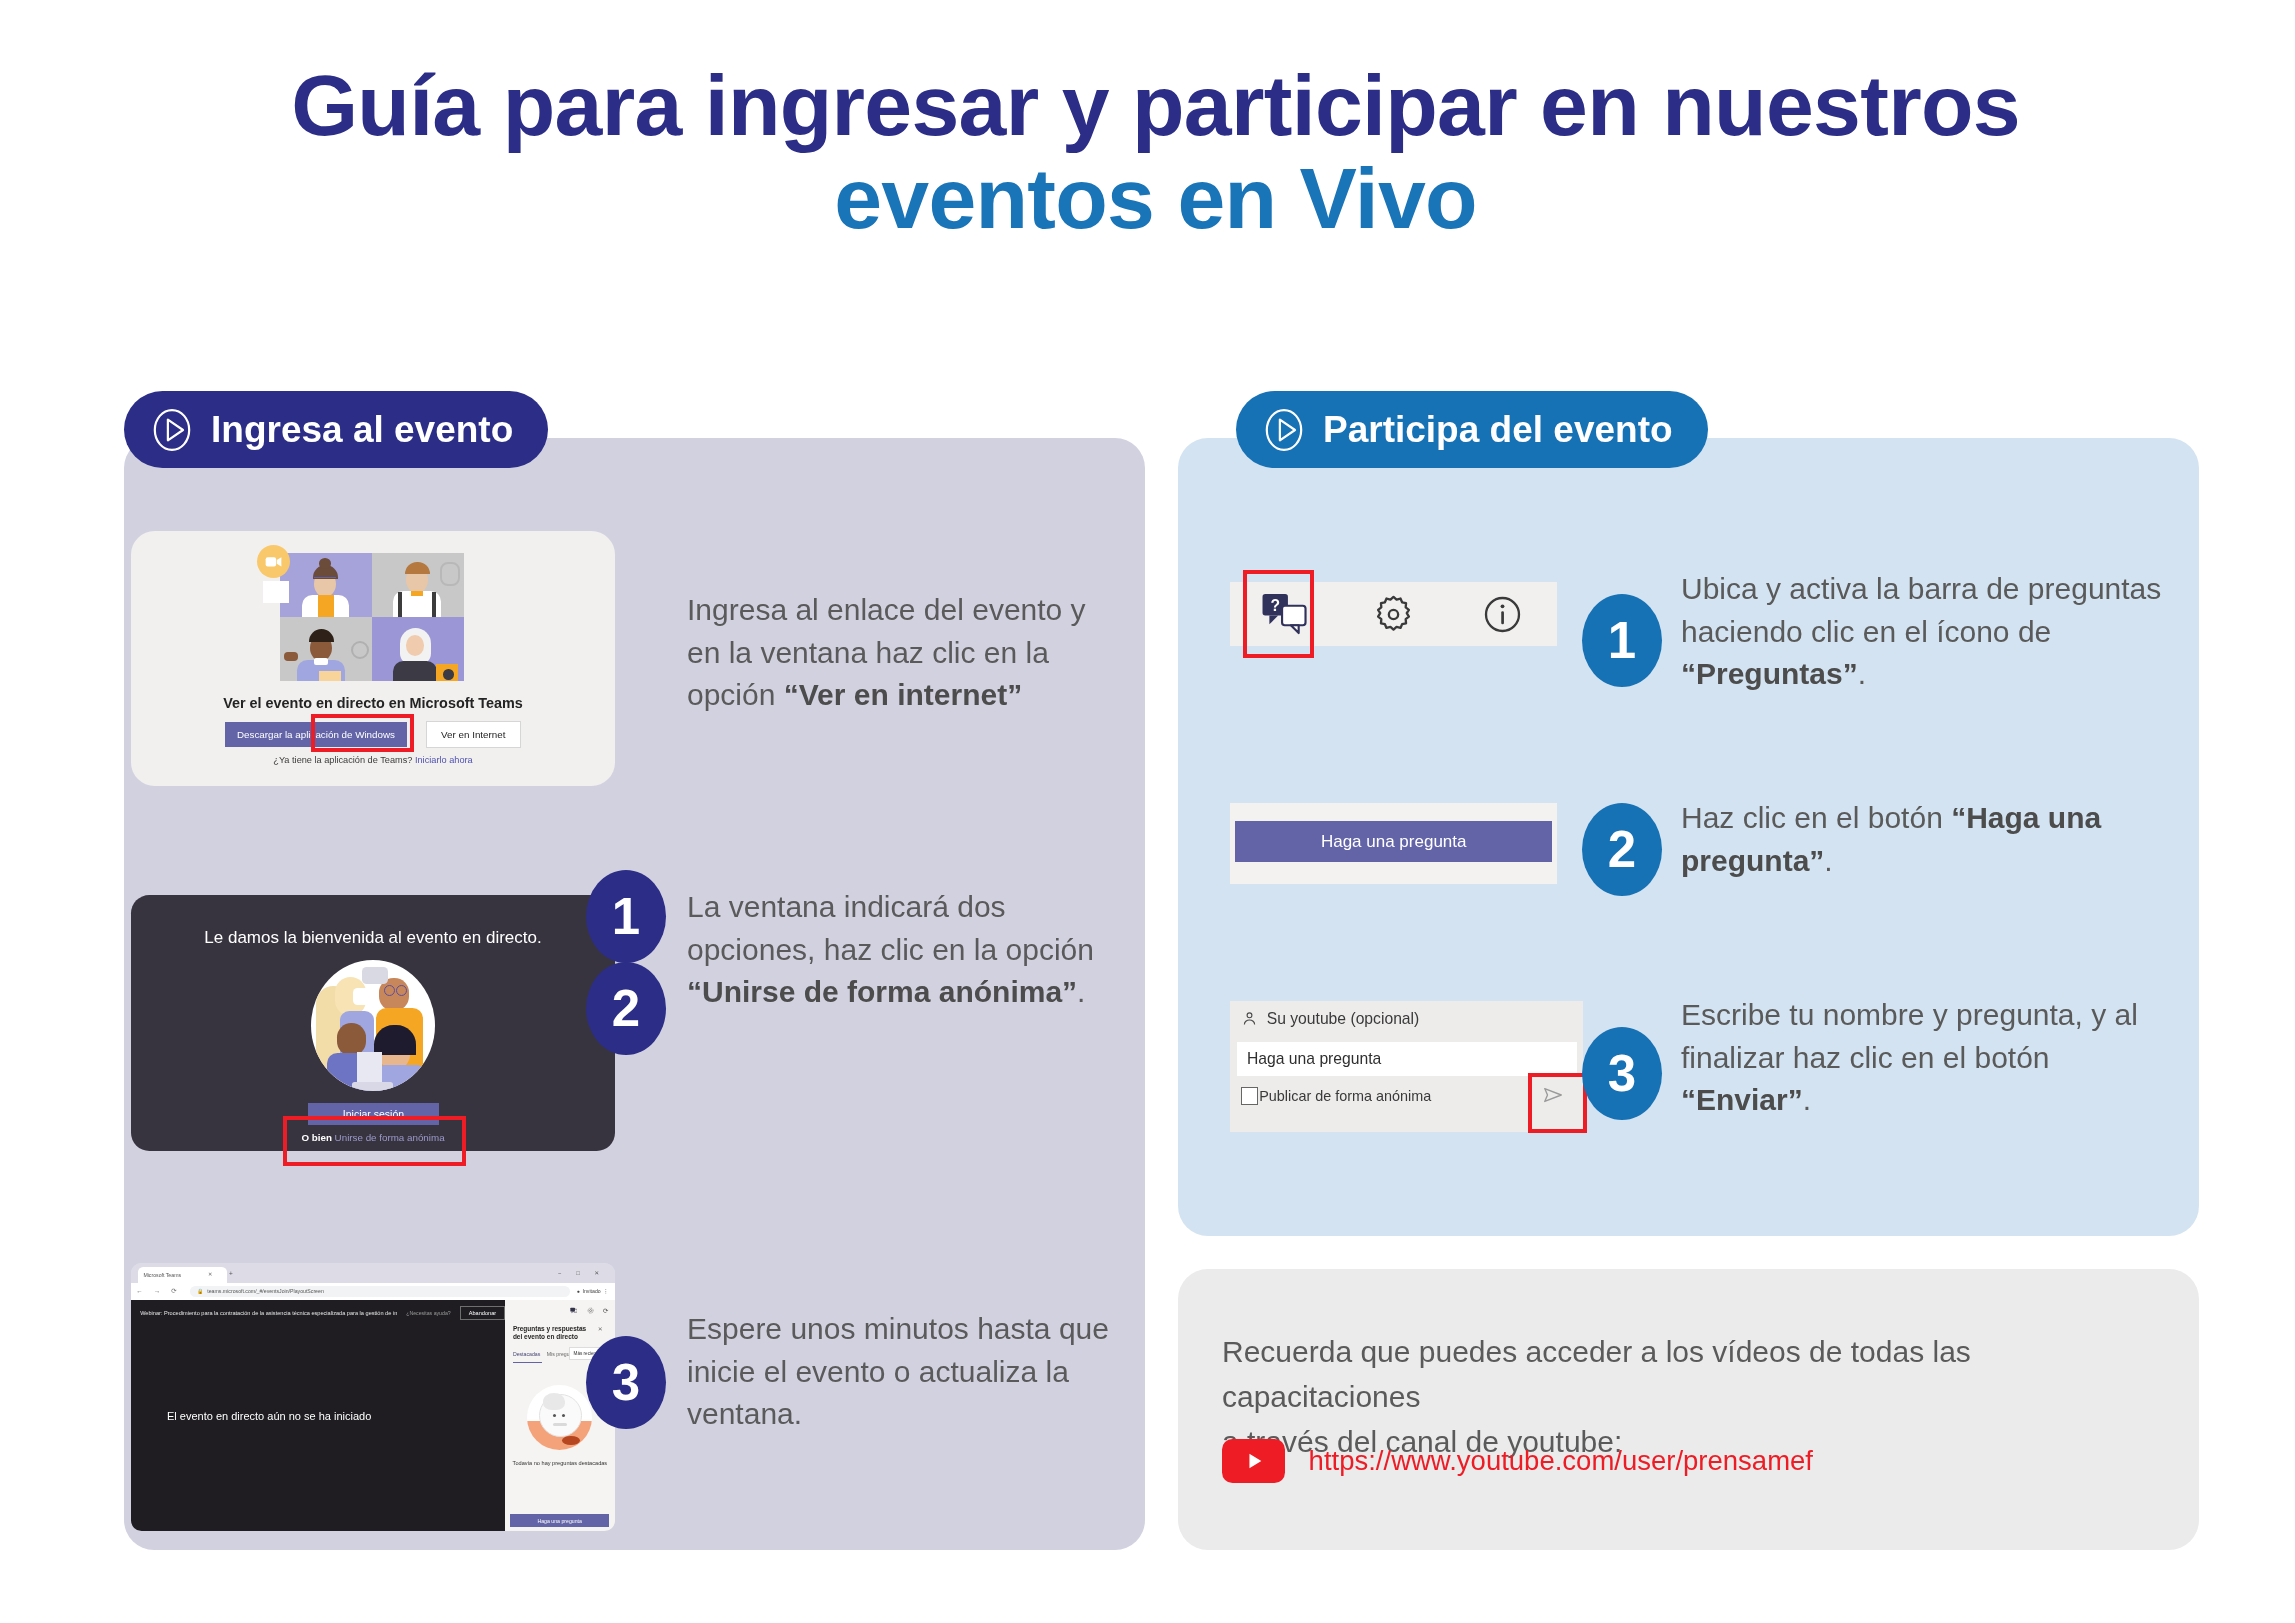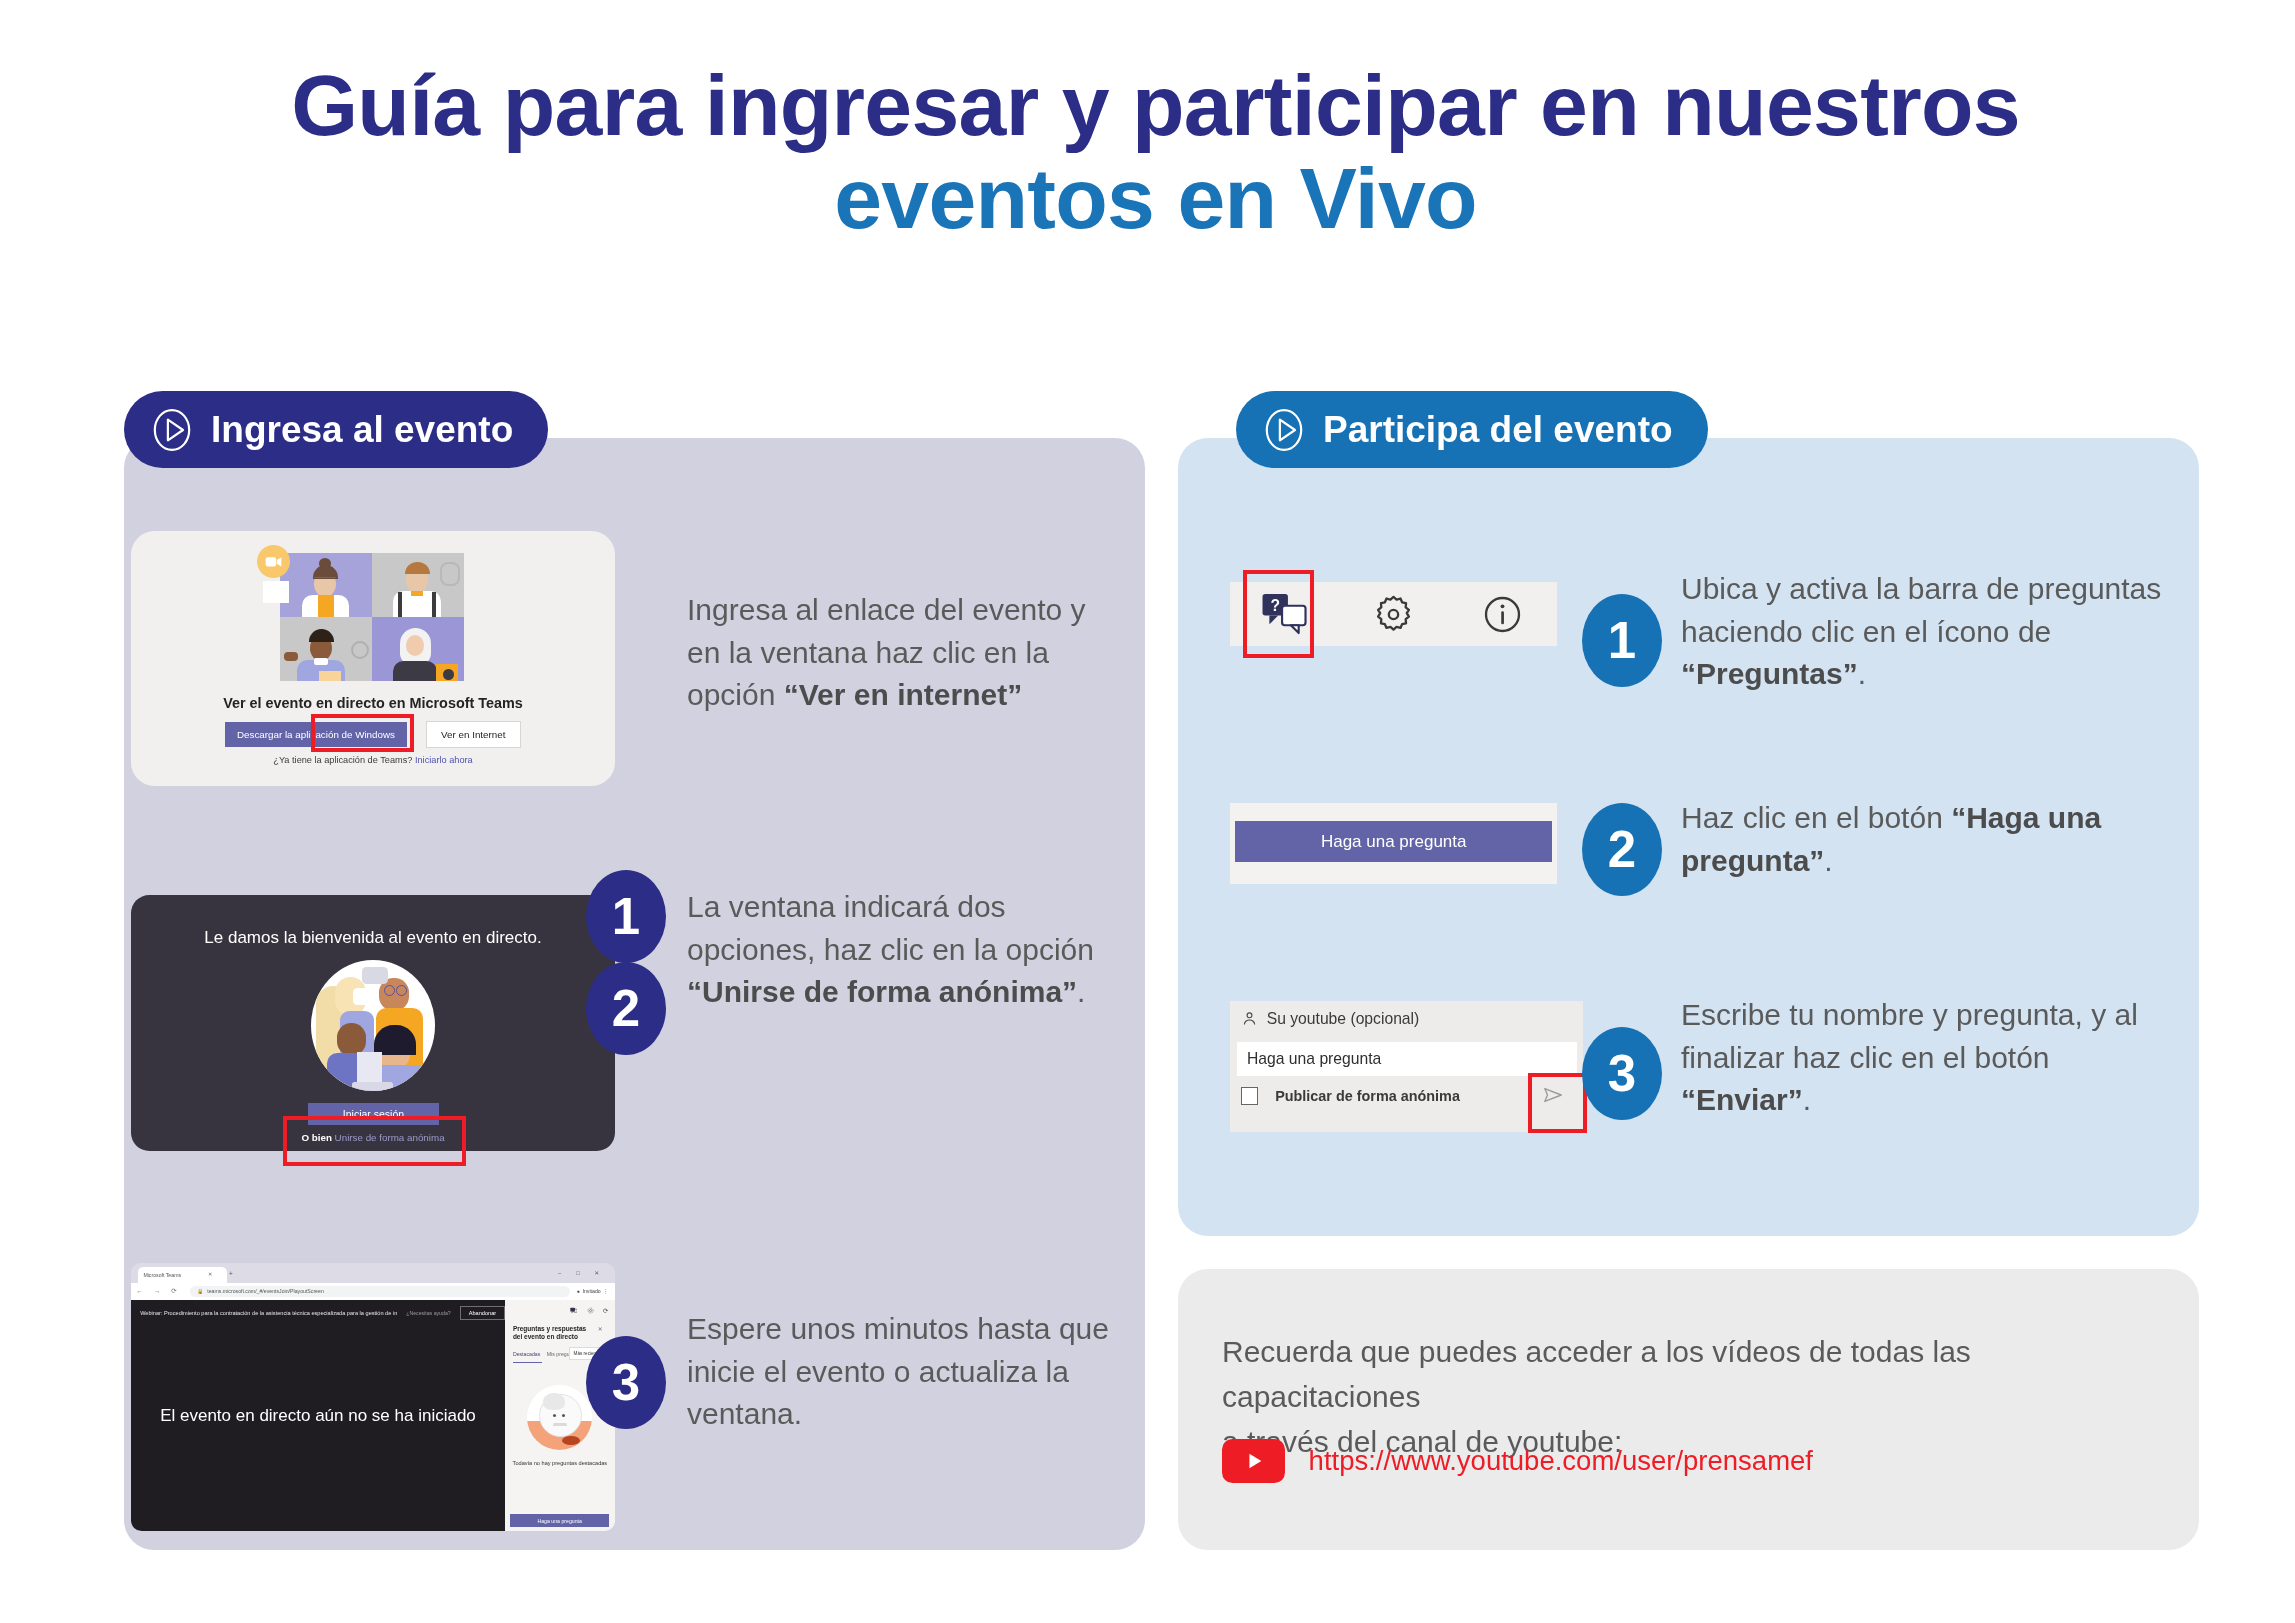--- a/index.html
+++ b/index.html
@@ -90,21 +90,21 @@
   #chrome-url{position:absolute;left:0;top:19.6px;width:100%;height:17px;background:#fff;display:flex;align-items:center;}
   #url-nav{font-size:6.5px;color:#666;margin-left:5.2px;letter-spacing:4.6px;}
   #url-pill{margin-left:9.2px;flex:1;height:11px;background:#F1F3F4;border-radius:5.9px;display:flex;align-items:center;padding-left:6.5px;font-size:5.2px;color:#555;}
   #url-right{margin:0 6.5px;font-size:5.2px;color:#444;display:flex;align-items:center;gap:2.6px;}
   #browser-body{position:absolute;left:0;top:37px;width:100%;bottom:0;display:flex;}
   #video-pane{flex:1;background:#1F1D22;position:relative;}
   #webinar-bar{position:absolute;left:0;top:0;width:100%;height:26px;display:flex;align-items:center;}
   #webinar-title{margin-left:9.2px;font-size:5.6px;color:#E6E6E6;white-space:nowrap;overflow:hidden;max-width:275px;}
   #webinar-help{margin-left:9.2px;font-size:5.2px;color:#9a9a9a;white-space:nowrap;}
   #btn-leave{margin-left:9.2px;font-size:5.6px;color:#fff;border:0.7px solid #6f6f6f;padding:3.3px 7.9px;white-space:nowrap;}
-  #video-msg{position:absolute;left:0;top:50%;transform:translateY(-50%);width:100%;text-align:center;color:#fff;font-size:17px;}
+  #video-msg{position:absolute;left:0;top:50%;transform:translateY(-50%);width:100%;color:#fff;font-size:11px;padding-left:36px;}
   #qa-pane{width:110px;background:#F5F4F2;position:relative;}
   #qa-icons{position:absolute;right:6.5px;top:6.5px;display:flex;gap:9.2px;align-items:center;}
   #qa-head{position:absolute;left:7.9px;top:25px;width:81px;font-size:6.5px;font-weight:bold;color:#252423;line-height:1.3;}
   #qa-close{position:absolute;right:6.5px;top:26px;font-size:5.9px;color:#666;letter-spacing:5.9px;}
   #qa-tabs{position:absolute;left:7.9px;top:51px;width:97px;display:flex;gap:6.5px;font-size:5.2px;color:#666;}
   #qa-tab-active{color:#464775;}
   #qa-underline{position:absolute;left:7.9px;top:62px;width:29px;height:1.3px;background:#6264A7;}
   #qa-sort{position:absolute;right:7.9px;top:47px;background:#fff;border:0.7px solid #ddd;font-size:4.6px;color:#333;padding:2.6px 3.9px;text-align:center;line-height:1.2;}
   #qa-art{position:absolute;left:22px;top:85px;width:65px;height:65px;border-radius:50%;background:#fff;overflow:hidden;}
   #qa-empty{position:absolute;left:3.9px;top:160px;width:102px;text-align:center;font-size:5.6px;color:#333;}
@@ -116,21 +116,21 @@
   #iconbar-redbox{left:1243px;top:570px;width:71px;height:88px;}
 
   
   #askwrap{left:1230px;top:803px;width:327px;height:81px;background:#F3F2F1;}
   #askbtn{position:absolute;left:5.2px;top:18.3px;width:317px;height:41px;background:#6264A7;color:#fff;font-size:17px;display:flex;align-items:center;justify-content:center;}
 
   
   #formwrap{left:1230px;top:1001px;width:353px;height:131px;background:#EDECEB;}
   #frow-name{position:absolute;left:10.5px;top:9.2px;display:flex;align-items:center;gap:9.2px;font-size:15.7px;color:#3a3a3a;}
   #frow-q{position:absolute;left:6.5px;top:41px;width:340px;height:34px;background:#fff;display:flex;align-items:center;padding-left:10.5px;font-size:15.7px;color:#2f2f2f;box-sizing:border-box;}
-  #frow-anon{position:absolute;left:10.5px;top:86px;display:flex;align-items:center;gap:17px;font-size:14.4px;color:#3a3a3a;font-weight:bold;}
+  #frow-anon{position:absolute;left:10.5px;top:86px;display:flex;align-items:center;gap:1px;font-size:14.4px;color:#3a3a3a;}
   #anon-check{width:15.7px;height:15.7px;border:1.3px solid #666;background:#fff;}
   #send-slot{position:absolute;right:15.7px;top:81px;width:29px;height:26px;display:flex;align-items:center;justify-content:center;}
   #form-redbox{left:1528px;top:1073px;width:59px;height:60px;}
 
   
   #footer-text{left:1222px;top:1329px;width:929px;font-size:30px;line-height:1.5;color:#5A5A5A;}
   #yt-row{left:1222px;top:1439px;display:flex;align-items:center;gap:23.6px;}
   #yt-logo{width:63px;height:44px;background:#EE1C25;border-radius:10.5px;display:flex;align-items:center;justify-content:center;}
   #yt-url{font-size:27.5px;font-weight:normal;color:#EE1C25;white-space:nowrap;}
 </style>

